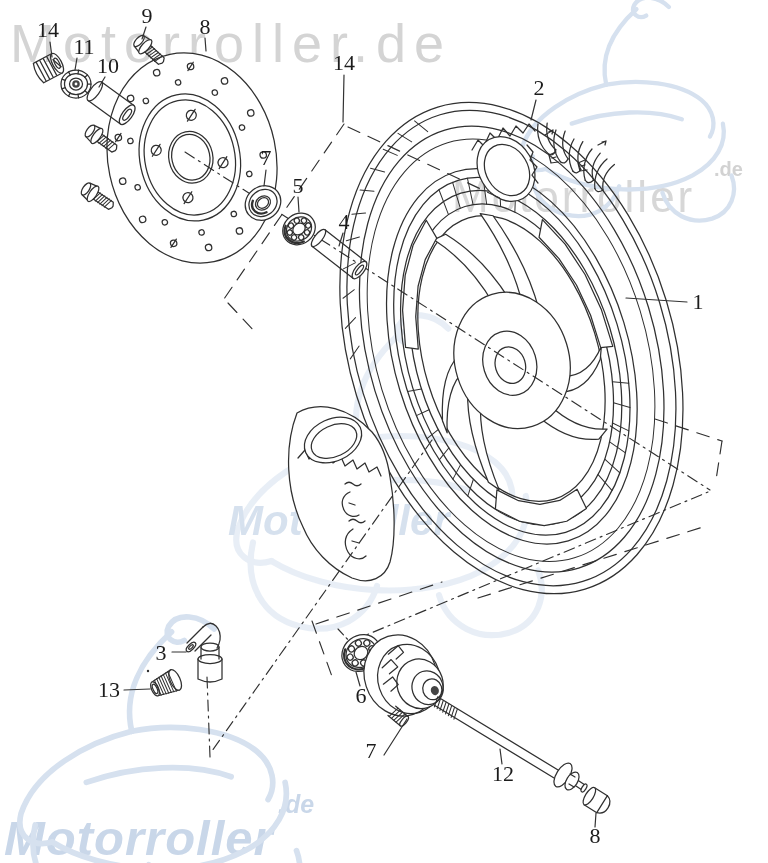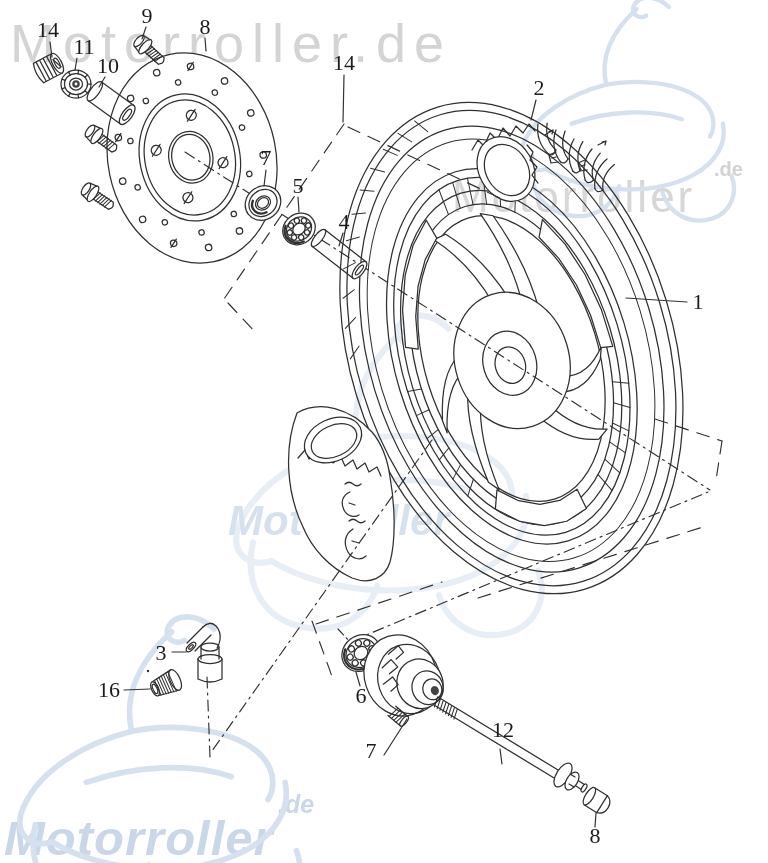--- a/index.html
+++ b/index.html
@@ -476,19 +476,19 @@
       <div class="callout" style="left: 147px; top: 16px;">9</div>
       <div class="callout" style="left: 108px; top: 66px;">10</div>
       <div class="callout" style="left: 205px; top: 27px;">8</div>
       <div class="callout" style="left: 344px; top: 63px;">14</div>
       <div class="callout" style="left: 539px; top: 88px;">2</div>
       <div class="callout" style="left: 698px; top: 302px;">1</div>
       <div class="callout" style="left: 266px; top: 158px;">7</div>
       <div class="callout" style="left: 298px; top: 186px;">5</div>
       <div class="callout" style="left: 344px; top: 222px;">4</div>
       <div class="callout" style="left: 161px; top: 653px;">3</div>
-      <div class="callout" style="left: 109px; top: 690px;">16</div>
+      <div class="callout" style="left: 109px; top: 690px;">13</div>
       <div class="callout" style="left: 361px; top: 696px;">6</div>
       <div class="callout" style="left: 371px; top: 751px;">7</div>
-      <div class="callout" style="left: 503px; top: 730px;">12</div>
+      <div class="callout" style="left: 503px; top: 774px;">12</div>
       <div class="callout" style="left: 595px; top: 836px;">8</div>
     </div>
 </div>
 
 </body></html>

